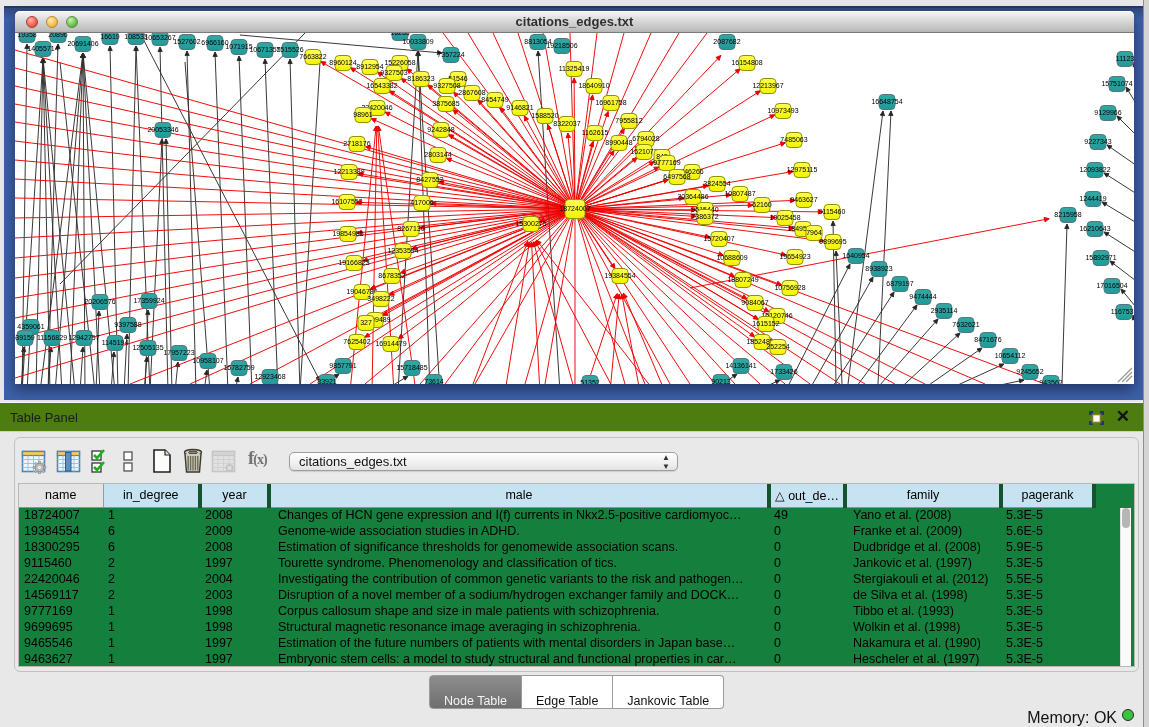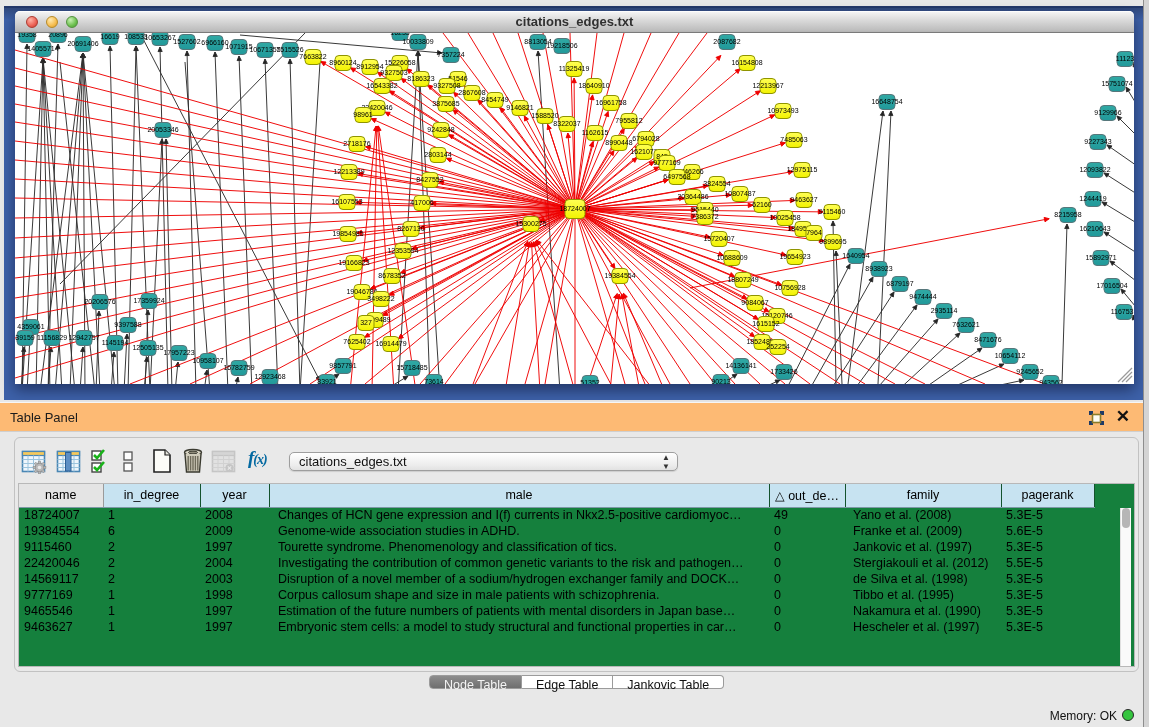--- a/index.html
+++ b/index.html
@@ -6,51 +6,51 @@
 #netpanel{position:absolute;left:4px;top:6px;width:1141px;height:394px;
  background:linear-gradient(#31497c,#3d61a9 3%,#3d61a9);border-top:2px solid #24396b;}
 #gwin{position:absolute;left:11px;top:3px;width:1119px;height:373px;
  border-radius:5px 5px 0 0;box-shadow:0 6px 14px rgba(0,0,20,0.45);}
 #tbar{position:absolute;left:0;top:0;width:1119px;height:22px;border-radius:5px 5px 0 0;
  background:linear-gradient(#f7f7f7,#d9d9d9 45%,#bdbdbd 92%,#b3b3b3);
  border-bottom:1px solid #7a7a7a;box-shadow:inset 0 1px 0 #fdfdfd;}
 #tbar .ti{font-size:13px;font-weight:bold;color:#303030;text-align:center;line-height:21px}
 .tl{position:absolute;top:5px;width:12px;height:12px;border-radius:50%}
 #graphbg{position:absolute;left:0;top:22px;width:1119px;height:351px;background:#fff}
-#tpstrip{position:absolute;left:0;top:402px;width:1143px;height:30px;background:#fdba74;
+#tpstrip{position:absolute;left:0;top:402px;width:1143px;height:30px;background:#4d7c0f;
  border-top:1px solid #f6f6f6;border-bottom:1px solid #cfcfcf}
 #tpstrip span.t{position:absolute;left:10px;top:7px;font-size:13px;color:#1c1c1c}
 #panelbox{position:absolute;left:14px;top:437px;width:1125px;height:235px;
  background:#e9e9e9;border:1px solid #c2c2c2;border-radius:6px}
 .tbicon{position:absolute;top:450px}
 #combo{position:absolute;left:289px;top:452px;width:389px;height:19px;border:1px solid #9e9e9e;
  border-radius:5px;background:linear-gradient(#ffffff,#ededed 70%,#e2e2e2);
  font-size:13px;color:#111;line-height:17px;padding-left:9px;box-shadow:0 1px 1px rgba(0,0,0,0.12)}
 #combo .ar{position:absolute;right:7px;top:1px;font-size:8px;color:#333;line-height:8.5px}
 #tblwrap{position:absolute;left:18px;top:483px;width:1117px;height:184px;background:#15803d;
  border:1px solid #b8b8b8;overflow:hidden}
 table{border-collapse:collapse;table-layout:fixed;width:1075px;font-size:12.5px;color:#000}
 th,td{box-sizing:border-box}
-th{height:23px;background:#c7e3f1;border-right:1px solid #14532d;border-bottom:1px solid #7e98a6;
+th{height:23px;background:#c7e3f1;border-right:4px solid #14532d;border-bottom:1px solid #7e98a6;
  font-weight:normal;font-size:12.5px;padding:0}
 th.g{background:#e4e4e4;border-right:1px solid #9a9a9a}
 td{height:16px;padding:0 0 0 5px;white-space:nowrap;overflow:hidden}
 td.c3{padding-left:9px}
 td.c5{padding-left:8px}
 .c0{width:84px}.c1{width:97px}.c2{width:69px}.c3{width:500px}.c4{width:76px}.c5{width:156px}.c6{width:93px}
 #vsb{position:absolute;right:3px;top:24px;width:11px;height:158px;background:#fafafa;
  border-left:1px solid #e0e0e0}
 #vsb .th{position:absolute;left:1px;top:0px;width:8px;height:20px;background:#b6b6b6;border-radius:4px}
 #seg{position:absolute;left:429px;top:675px;height:20px;font-size:12.5px}
-.sg{float:left;height:14px;line-height:19px;padding:0 14px;background:#fff;color:#111;
+.sg{float:left;height:14px;line-height:19px;padding:16px 14px;background:#fff;color:#111;
  border:1px solid #9b9b9b;border-left:none}
 .sg.first{border-left:1px solid #9b9b9b;border-radius:4px 0 0 4px;
  background:linear-gradient(#8d8d8d,#6f6f6f);color:#f4f4f4}
 .sg.last{border-radius:0 4px 4px 0}
-#mem{position:absolute;right:32px;top:709px;font-size:12px;color:#111}
+#mem{position:absolute;right:32px;top:709px;font-size:16px;color:#111}
 #memdot{position:absolute;right:15px;top:709px;width:12px;height:12px;border-radius:50%;
  background:#35c53f;border:1.5px solid #2a2a2a}
 #rstrip{position:absolute;left:1143px;top:0;width:6px;height:727px;background:#d4d4d4;
  border-left:1px solid #8e8e8e}
 </style></head><body>
 <div id="netpanel">
  <div id="gwin">
   <div id="tbar">
         <div class="ti">citations_edges.txt</div>
    <div class="tl" style="left:11px;background:radial-gradient(circle at 35% 30%,#ffb3a6,#ec6255 60%,#c43a2e);border:1px solid #ad3a30"></div>
@@ -819,21 +819,21 @@
       <rect x="1.5" y="1.5" width="22" height="4" fill="#bdbdbd" stroke="#9a9a9a" stroke-width="1.2"></rect>
       <line x1="7" y1="5.5" x2="7" y2="21.5" stroke="#b5b5b5" stroke-width="1"></line>
       <line x1="12.5" y1="5.5" x2="12.5" y2="21.5" stroke="#b5b5b5" stroke-width="1"></line>
       <line x1="18" y1="5.5" x2="18" y2="21.5" stroke="#b5b5b5" stroke-width="1"></line>
       <line x1="1.5" y1="9.5" x2="23.5" y2="9.5" stroke="#b5b5b5" stroke-width="1"></line>
       <line x1="1.5" y1="13.5" x2="23.5" y2="13.5" stroke="#b5b5b5" stroke-width="1"></line>
       <line x1="1.5" y1="17.5" x2="23.5" y2="17.5" stroke="#b5b5b5" stroke-width="1"></line>
       <circle cx="18.5" cy="18" r="4" fill="#9a9a9a"></circle>
       <path d="M16.8 16.3 L20.2 19.7 M20.2 16.3 L16.8 19.7" stroke="#e8e8e8" stroke-width="1.2"></path>
     </svg></span>
-<span class="tbicon" style="left:248px;top:447px"><span style="font-family:'Liberation Serif',serif;font-style:italic;font-weight:bold;font-size:19px;color:#0369a1;letter-spacing:-1px">f<span style="font-size:14px">(x)</span></span></span>
+<span class="tbicon" style="left:248px;top:447px"><span style="font-family:'Liberation Serif',serif;font-weight:bold;font-size:19px;color:#737373;letter-spacing:-1px">f<span style="font-size:14px">(x)</span></span></span>
 <div id="combo">citations_edges.txt<span class="ar">▲<br>▼</span></div>
 <div id="tblwrap">
 <table>
 <tbody>
         <tr>
           <th class="g c0">name</th>
           <th class="c1">in_degree</th>
           <th class="c2">year</th>
           <th class="c3">male</th>
           <th class="c4">△ out_de…</th>
@@ -852,20 +852,29 @@
         <tr>
           <td class="c0">19384554</td>
           <td class="c1">6</td>
           <td class="c2">2009</td>
           <td class="c3">Genome‑wide association studies in ADHD.</td>
           <td class="c4">0</td>
           <td class="c5">Franke et al. (2009)</td>
           <td class="c6">5.6E‑5</td>
         </tr>
         <tr>
+          <td class="c0">18300295</td>
+          <td class="c1">6</td>
+          <td class="c2">2008</td>
+          <td class="c3">Estimation of significance thresholds for genomewide association scans.</td>
+          <td class="c4">0</td>
+          <td class="c5">Dudbridge et al. (2008)</td>
+          <td class="c6">5.9E‑5</td>
+        </tr>
+        <tr>
           <td class="c0">9115460</td>
           <td class="c1">2</td>
           <td class="c2">1997</td>
           <td class="c3">Tourette syndrome. Phenomenology and classification of tics.</td>
           <td class="c4">0</td>
           <td class="c5">Jankovic et al. (1997)</td>
           <td class="c6">5.3E‑5</td>
         </tr>
         <tr>
           <td class="c0">22420046</td>
@@ -884,21 +893,30 @@
           <td class="c4">0</td>
           <td class="c5">de Silva et al. (1998)</td>
           <td class="c6">5.3E‑5</td>
         </tr>
         <tr>
           <td class="c0">9777169</td>
           <td class="c1">1</td>
           <td class="c2">1998</td>
           <td class="c3">Corpus callosum shape and size in male patients with schizophrenia.</td>
           <td class="c4">0</td>
-          <td class="c5">Tibbo et al. (1995)</td>
+          <td class="c5">Tibbo et al. (1993)</td>
+          <td class="c6">5.3E‑5</td>
+        </tr>
+        <tr>
+          <td class="c0">9699695</td>
+          <td class="c1">1</td>
+          <td class="c2">1998</td>
+          <td class="c3">Structural magnetic resonance image averaging in schizophrenia.</td>
+          <td class="c4">0</td>
+          <td class="c5">Wolkin et al. (1998)</td>
           <td class="c6">5.3E‑5</td>
         </tr>
         <tr>
           <td class="c0">9465546</td>
           <td class="c1">1</td>
           <td class="c2">1997</td>
           <td class="c3">Estimation of the future numbers of patients with mental disorders in Japan base…</td>
           <td class="c4">0</td>
           <td class="c5">Nakamura et al. (1990)</td>
           <td class="c6">5.3E‑5</td>

